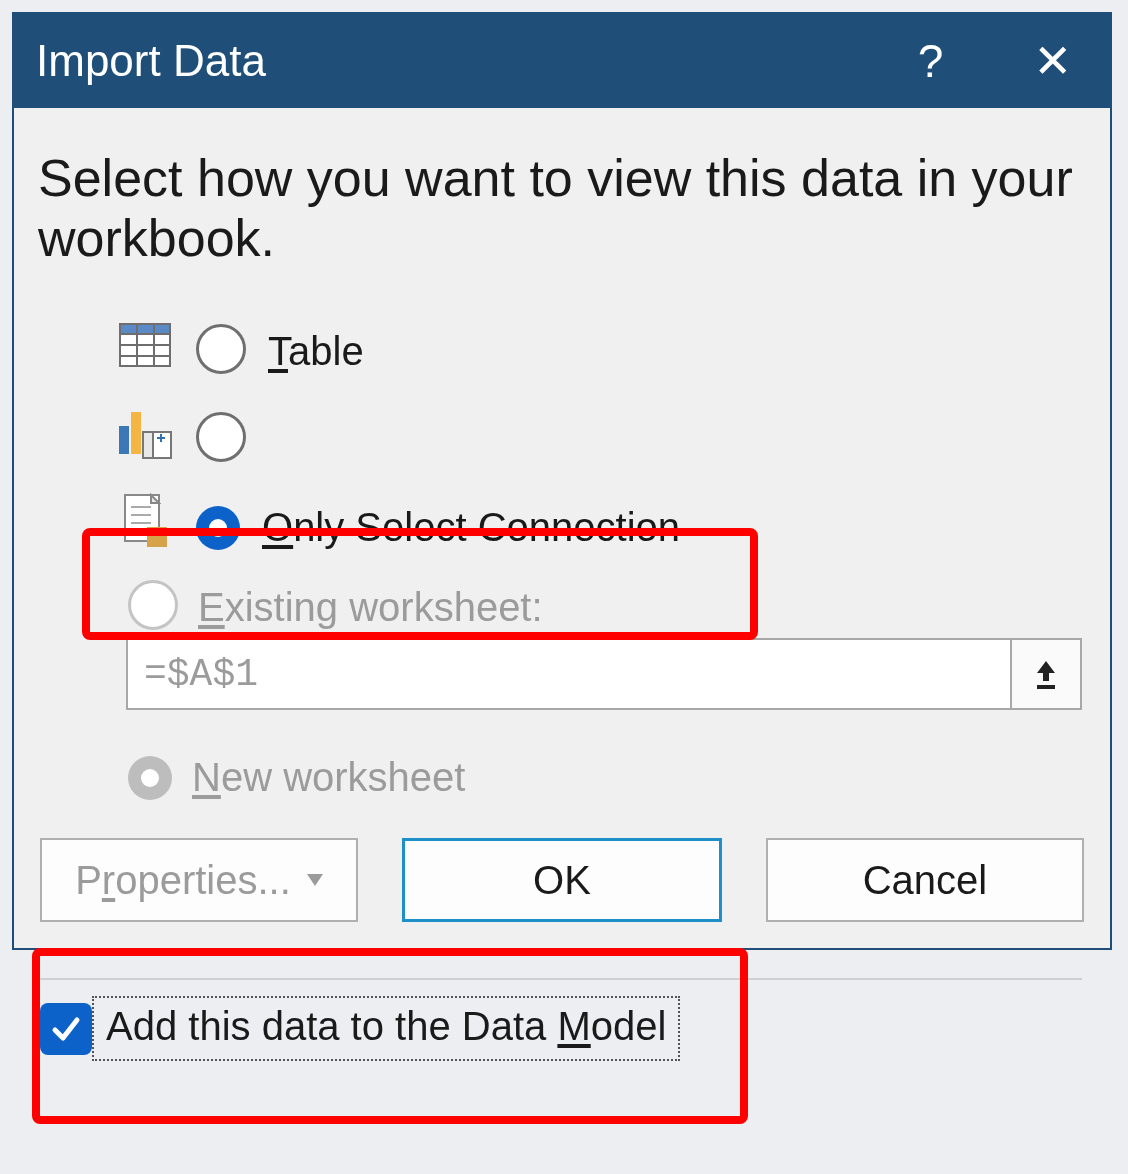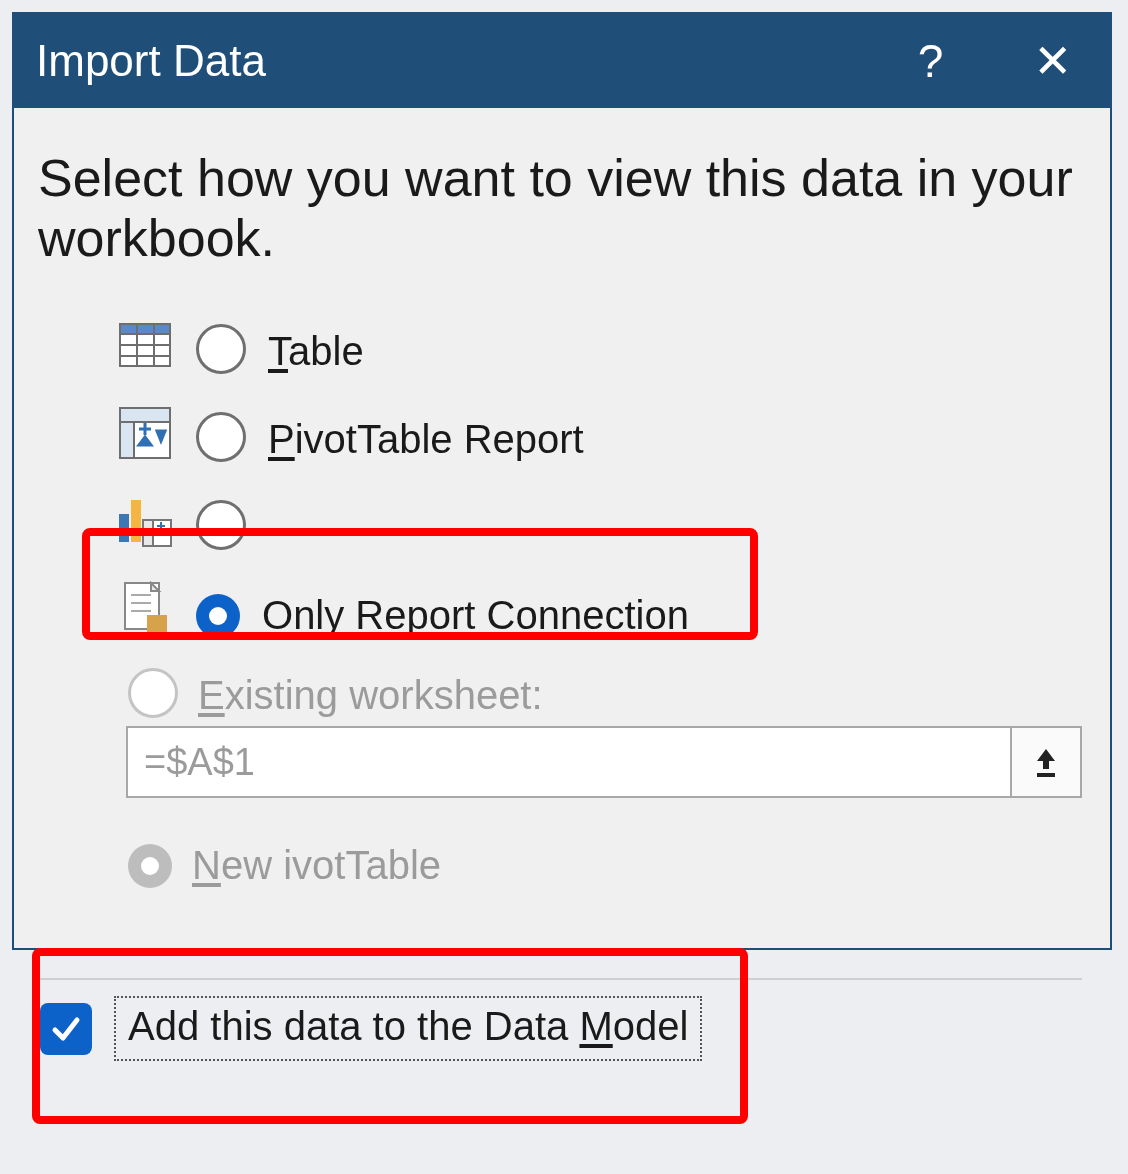--- a/index.html
+++ b/index.html
@@ -68,28 +68,28 @@
   }
   .hl1{left:68px;top:420px;width:660px;height:96px;}
   .hl2{left:18px;top:840px;width:700px;height:160px;}
   .where{margin:18px 0 8px 0;}
   .sub-group{padding-left:90px;}
   .sub-option{display:flex;align-items:flex-end;height:80px;gap:20px;}
   .ref-row{display:flex;align-items:center;margin:8px 0 10px 88px;}
   .ref-input{
     flex:1;height:72px;background:#fff;border:2px solid #a8a8a8;
     font-size:38px;padding:0 16px;color:var(--disabled);
-    display:flex;align-items:center;box-sizing:border-box;
+    display:flex;align-items:center;box-sizing:border-box;font-family:Liberation Mono, monospace;
   }
   .ref-btn{
     width:70px;height:72px;background:#fafafa;border:2px solid #a8a8a8;border-left:none;
     display:flex;align-items:center;justify-content:center;box-sizing:border-box;
   }
   .divider{border:none;border-top:2px solid #cfcfcf;margin:0;position:absolute;left:26px;right:28px;top:870px;}
-  .adm-row{position:absolute;left:26px;top:888px;display:flex;align-items:center;gap:22px;}
+  .adm-row{position:absolute;left:26px;top:888px;display:flex;align-items:center;}
   .checkbox{
     width:52px;height:52px;border-radius:8px;background:var(--accent);
     display:flex;align-items:center;justify-content:center;flex:0 0 52px;
   }
   .focus-frame{
     border:2px dotted #545454;padding:6px 12px 10px 12px;
   }
   .button-row{
     position:absolute;left:26px;right:26px;bottom:26px;
     display:flex;gap:44px;
@@ -130,32 +130,20 @@
             <line x1="1" y1="22" x2="51" y2="22" stroke="#6e6e6e" stroke-width="2"></line>
             <line x1="1" y1="33" x2="51" y2="33" stroke="#6e6e6e" stroke-width="2"></line>
             <line x1="18" y1="1" x2="18" y2="43" stroke="#6e6e6e" stroke-width="2"></line>
             <line x1="35" y1="1" x2="35" y2="43" stroke="#6e6e6e" stroke-width="2"></line>
           </svg>
         </div>
         <div class="radio"></div>
         <div class="opt-label"><span class="u">T</span><span>able</span></div>
       </div>
 
-      <div class="option">
-        <div class="opt-icon">
-          <svg width="52" height="52" viewBox="0 0 52 52">
-            <rect x="1" y="1" width="50" height="50" fill="#fff" stroke="#6e6e6e" stroke-width="2"></rect>
-            <rect x="1" y="1" width="14" height="50" fill="#d9e6f2" stroke="#6e6e6e" stroke-width="2"></rect>
-            <rect x="1" y="1" width="50" height="14" fill="#d9e6f2" stroke="#6e6e6e" stroke-width="2"></rect>
-            <path d="M20 22 L32 22 M26 16 L26 28 M20 38 L32 38 L26 30 Z M38 24 L46 24 L42 34 Z" stroke="#2f6fb3" stroke-width="3" fill="#2f6fb3"></path>
-          </svg>
-        </div>
-        <div class="radio"></div>
-        <div class="opt-label"><span class="u">P</span><span>ivotTable Report</span></div>
-      </div>
 
       <div class="option">
         <div class="opt-icon">
           <svg width="56" height="54" viewBox="0 0 56 54">
             <rect x="2" y="20" width="10" height="28" fill="#3c77b6"></rect>
             <rect x="14" y="6" width="10" height="42" fill="#f4b542"></rect>
             <rect x="26" y="26" width="28" height="26" fill="#fff" stroke="#777" stroke-width="2"></rect>
             <rect x="26" y="26" width="10" height="26" fill="#e8e8e8" stroke="#777" stroke-width="2"></rect>
             <path d="M40 32 L48 32 M44 28 L44 36" stroke="#2f6fb3" stroke-width="2"></path>
           </svg>
@@ -168,21 +156,21 @@
           <svg width="52" height="56" viewBox="0 0 52 56">
             <rect x="6" y="2" width="34" height="46" fill="#fff" stroke="#888" stroke-width="2"></rect>
             <path d="M32 2 L40 10 L32 10 Z" fill="#e8e8e8" stroke="#888" stroke-width="2"></path>
             <line x1="12" y1="14" x2="32" y2="14" stroke="#aaa" stroke-width="2"></line>
             <line x1="12" y1="22" x2="32" y2="22" stroke="#aaa" stroke-width="2"></line>
             <line x1="12" y1="30" x2="32" y2="30" stroke="#aaa" stroke-width="2"></line>
             <rect x="28" y="34" width="20" height="20" fill="#d6a24a"></rect>
           </svg>
         </div>
         <div class="radio checked"></div>
-        <div class="opt-label"><span class="u">O</span><span>nly Report Connection</span></div>
+        <div class="opt-label"><span class="u">O</span><span>nly Select Connection</span></div>
       </div>
 
     </div>
 
 
     <div class="sub-group">
       <div class="sub-option">
         <div class="radio disabled"></div>
         <div class="opt-label disabled-text"><span class="u">E</span><span>xisting worksheet:</span></div>
       </div>
@@ -196,35 +184,47 @@
         <svg width="30" height="34" viewBox="0 0 30 34">
           <path d="M15 4 L6 16 L12 16 L12 24 L18 24 L18 16 L24 16 Z" fill="#222"></path>
           <rect x="6" y="28" width="18" height="4" fill="#222"></rect>
         </svg>
       </div>
     </div>
 
     <div class="sub-group">
       <div class="sub-option">
         <div class="radio disabled filled"></div>
-        <div class="opt-label disabled-text"><span class="u">N</span><span>ew ivotTable</span></div>
+        <div class="opt-label disabled-text"><span class="u">N</span><span>ew worksheet</span></div>
       </div>
     </div>
 
     <hr class="divider">
 
     <div class="adm-row">
       <div class="checkbox">
         <svg width="34" height="34" viewBox="0 0 34 34">
           <path d="M6 18 L14 26 L28 8" stroke="#fff" stroke-width="5" fill="none" stroke-linecap="round" stroke-linejoin="round"></path>
         </svg>
       </div>
       <div class="focus-frame">
         <span>Add this data to the Data </span><span class="u">M</span><span>odel</span>
       </div>
     </div>
 
     <div class="hl-box hl1"></div>
     <div class="hl-box hl2"></div>
 
+    <div class="button-row">
+      <div class="btn props">
+        <span><span>P</span><span class="u">r</span><span>operties...</span></span>
+        <span class="caret-down"></span>
+      </div>
+      <div class="btn ok">
+          <span>OK</span>
+        </div>
+      <div class="btn">
+          <span>Cancel</span>
+        </div>
+    </div>
 
   </div>
 </div>
 
 </body></html>

